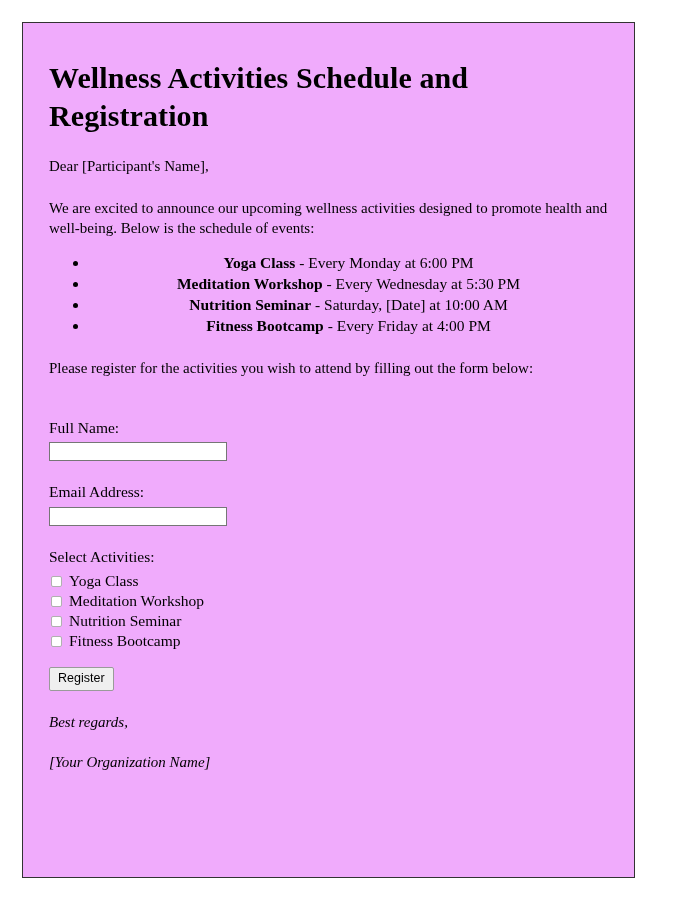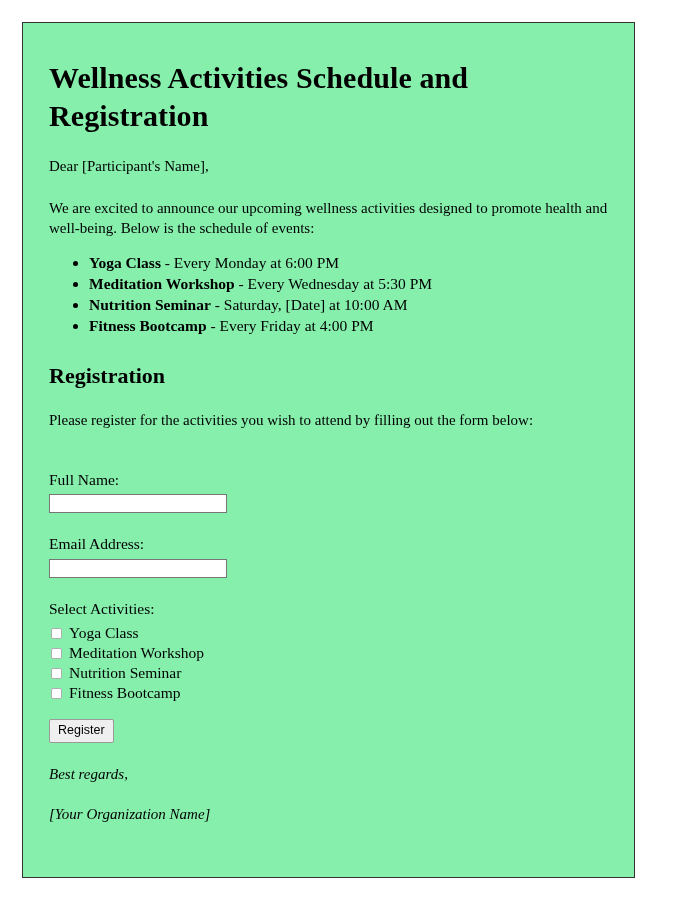--- a/index.html
+++ b/index.html
@@ -15,21 +15,21 @@
     overflow: hidden;
   }
   .page-frame {
     position: absolute;
     left: 22px;
     top: 22px;
     width: 613px;
     height: 856px;
     border: 1px solid #333333;
     box-sizing: border-box;
-    background: #86efac;
+    background: #f0abfc;
   }
   .page-content {
     padding: 24px 26px 0 26px;
   }
   h1.doc-title {
     font-size: 30px;
     line-height: 1.27;
     font-weight: bold;
     margin: 12px 0 0 0;
     letter-spacing: 0.1px;
@@ -47,20 +47,21 @@
   }
   h2.section-title {
     font-size: 22px;
     font-weight: bold;
     margin: 26px 0 0 0;
   }
   ul.activity-list {
     margin: 14px 0 0 0;
     padding-left: 40px;
     list-style-type: disc;
+    text-align: center;
   }
   ul.activity-list li {
     font-size: 15.5px;
     line-height: 1.35;
     margin: 0;
   }
   ul.activity-list li .activity-name {
     font-weight: bold;
   }
   .form-block {
@@ -148,21 +149,20 @@
         <span class="activity-name">Meditation Workshop</span><span> - Every Wednesday at 5:30 PM</span>
       </li>
       <li>
         <span class="activity-name">Nutrition Seminar</span><span> - Saturday, [Date] at 10:00 AM</span>
       </li>
       <li>
         <span class="activity-name">Fitness Bootcamp</span><span> - Every Friday at 4:00 PM</span>
       </li>
     </ul>
 
-    <h2 class="section-title">Registration</h2>
 
     <p class="para">Please register for the activities you wish to attend by filling out the form below:</p>
 
     <div class="form-block">
 
       <div class="field-label">Full Name:</div>
       <input class="text-input" type="text" value="" style="">
 
       <div class="field-label">Email Address:</div>
       <input class="text-input" type="text" value="" style="">

